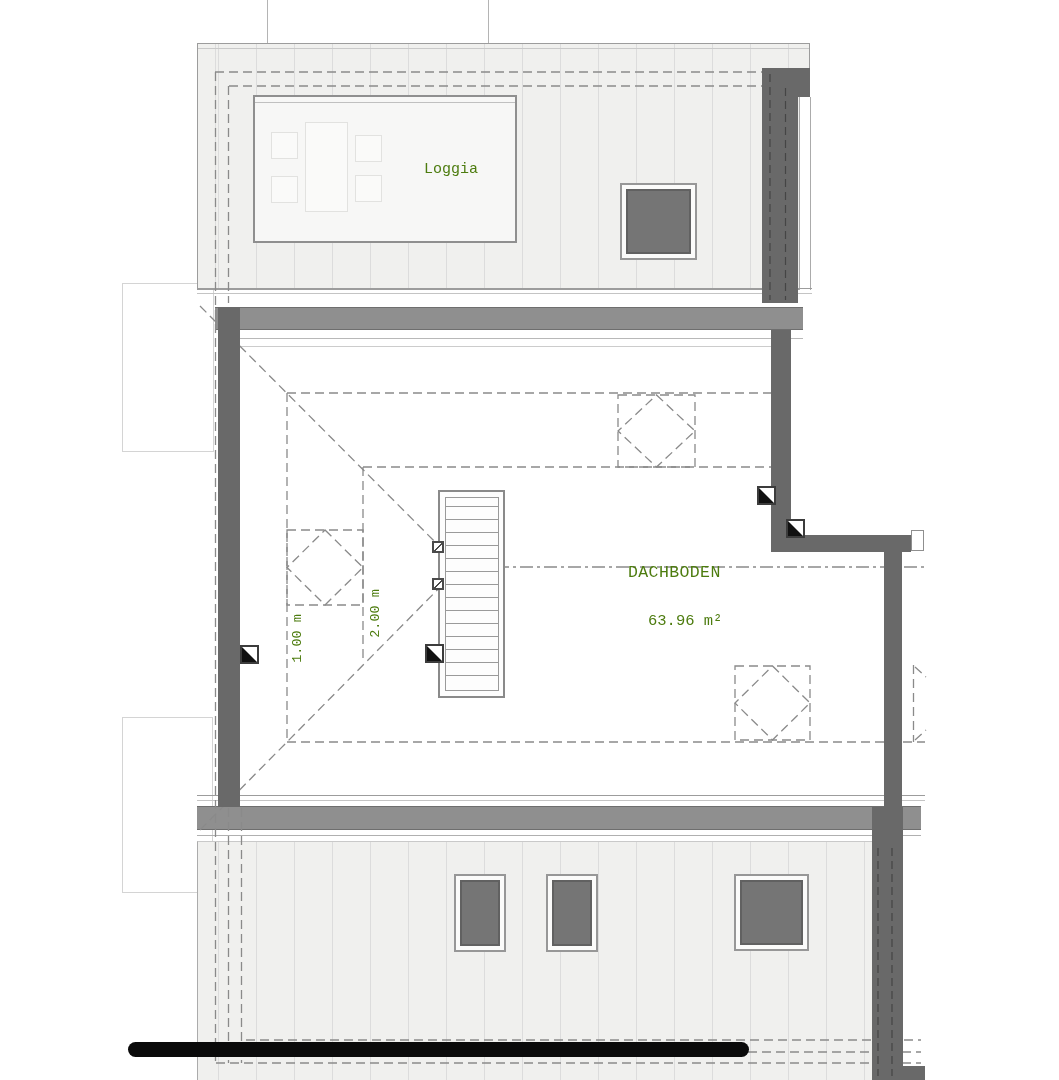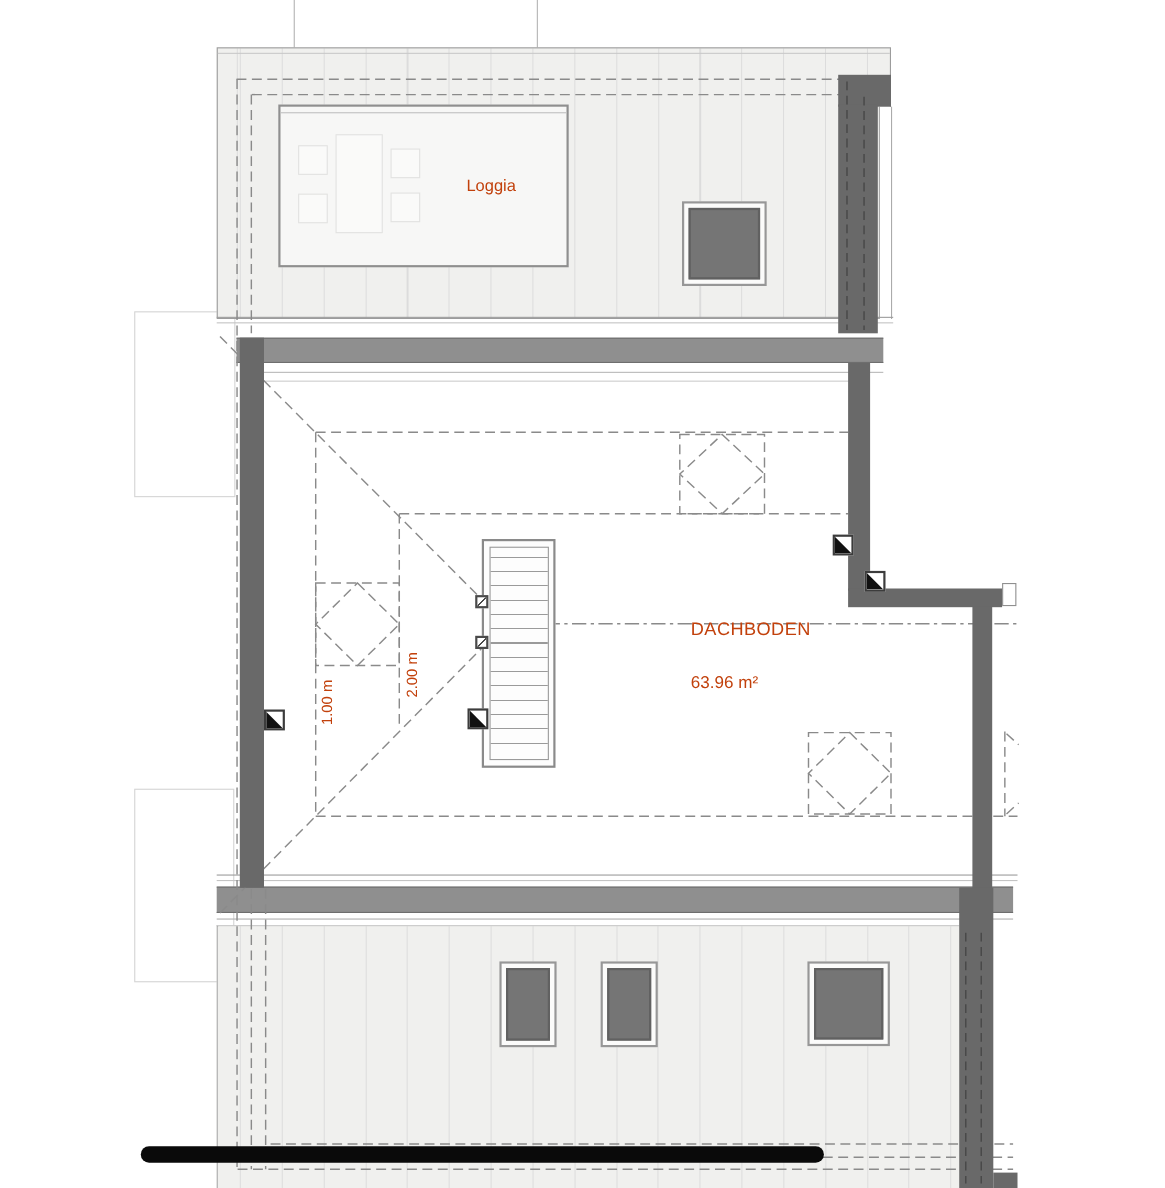--- a/index.html
+++ b/index.html
@@ -1,17 +1,17 @@
 <!DOCTYPE html>
 <html><head>
 <meta charset="utf-8">
 <style>
   html,body{margin:0;padding:0;background:#ffffff;}
   #canvas{position:relative;width:1059px;height:1080px;background:#ffffff;overflow:hidden;
-          font-family:Liberation Sans, sans-serif;color:#c2410c;}
+          font-family:Liberation Mono, monospace;color:#4d7c0f;}
   #canvas *{box-sizing:border-box;}
   .abs{position:absolute;}
   
   .hatch{background-color:#f0f0ee;
          background-image:repeating-linear-gradient(to right,#dcdcdc 0 1px,transparent 1px 38px);
          background-position:20px 0;}
   .faint-rect{border:1px solid #d4d4d4;background:#ffffff;z-index:0;}
   .stub{width:1px;background:#b4b4b4;z-index:0;}
   .thinline{z-index:1;}
   .roof{z-index:1;}
@@ -32,21 +32,21 @@
     background-image:repeating-linear-gradient(to bottom,#9a9a9a 0 1px,transparent 1px 13px);}
   .stairnode{width:12px;height:12px;border:2px solid #4a4a4a;background:#ffffff;z-index:6;
     background-image:linear-gradient(135deg,transparent 44%,#4a4a4a 44% 58%,transparent 58%);}
   
   .colmark{width:19px;height:19px;border:2px solid #3c3c3c;background:#ffffff;z-index:6;}
   .colmark svg{display:block;}
   .notch{background:#ffffff;border:1px solid #8f8f8f;z-index:5;}
   #scalebar{background:#0a0a0a;border-radius:8px;z-index:7;}
   .lbl{position:absolute;z-index:8;white-space:nowrap;}
   .lbl-room{font-size:16.5px;letter-spacing:.4px;}
-  .lbl-area{font-size:15.5px;}
+  .lbl-area{font-size:15.5px;margin-left:20px;}
   .lbl-loggia{font-size:15px;}
   .lbl-dim{font-size:13.5px;width:60px;text-align:center;transform:rotate(-90deg);}
 </style>
 </head>
 <body>
 
 <div id="canvas">
 
   <div class="abs faint-rect" style="left:122px;top:283px;width:92px;height:169px;"></div>
   <div class="abs faint-rect" style="left:122px;top:717px;width:91px;height:176px;"></div>

